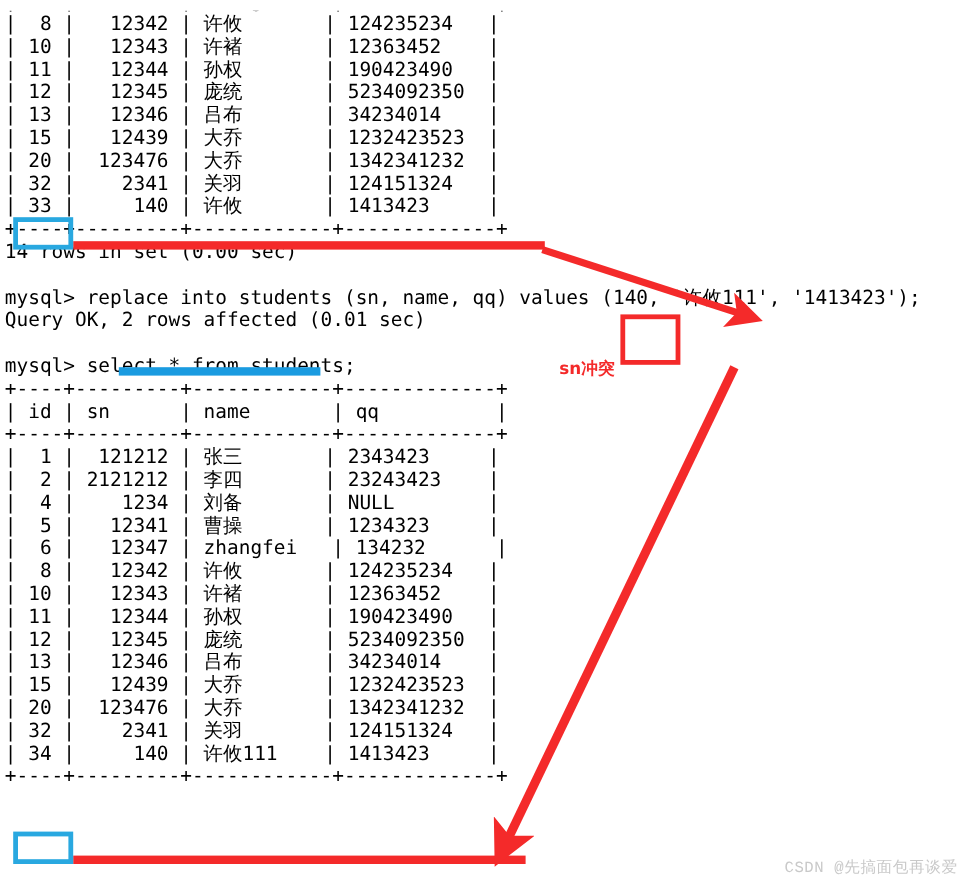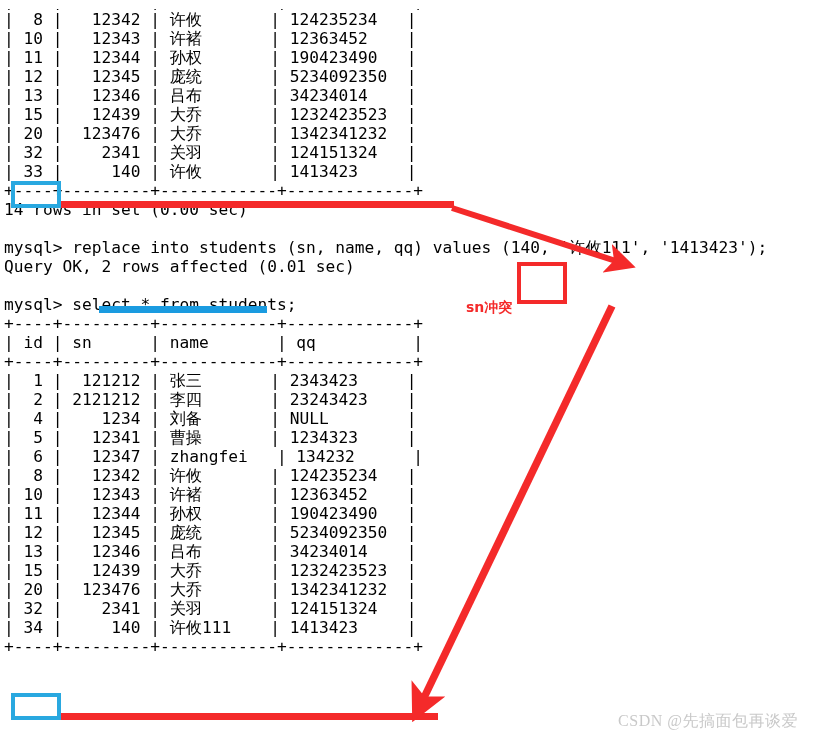--- a/index.html
+++ b/index.html
@@ -76,22 +76,22 @@
     width: 816px;
     height: 741px;
     z-index: 6;
     pointer-events: none;
   }
   .watermark {
     position: absolute;
     right: 18px;
     bottom: 9px;
     color: #c9c9c9;
-    font-family: Liberation Serif, serif;
-    font-size: 16px;
+    font-family: Liberation Mono, monospace;
+    font-size: 13px;
     letter-spacing: 0.5px;
     white-space: nowrap;
     z-index: 9;
   }
   
   .top-clip {
     position: absolute;
     left: 0; top: 0;
     width: 816px; height: 9px;
     background: #ffffff;

